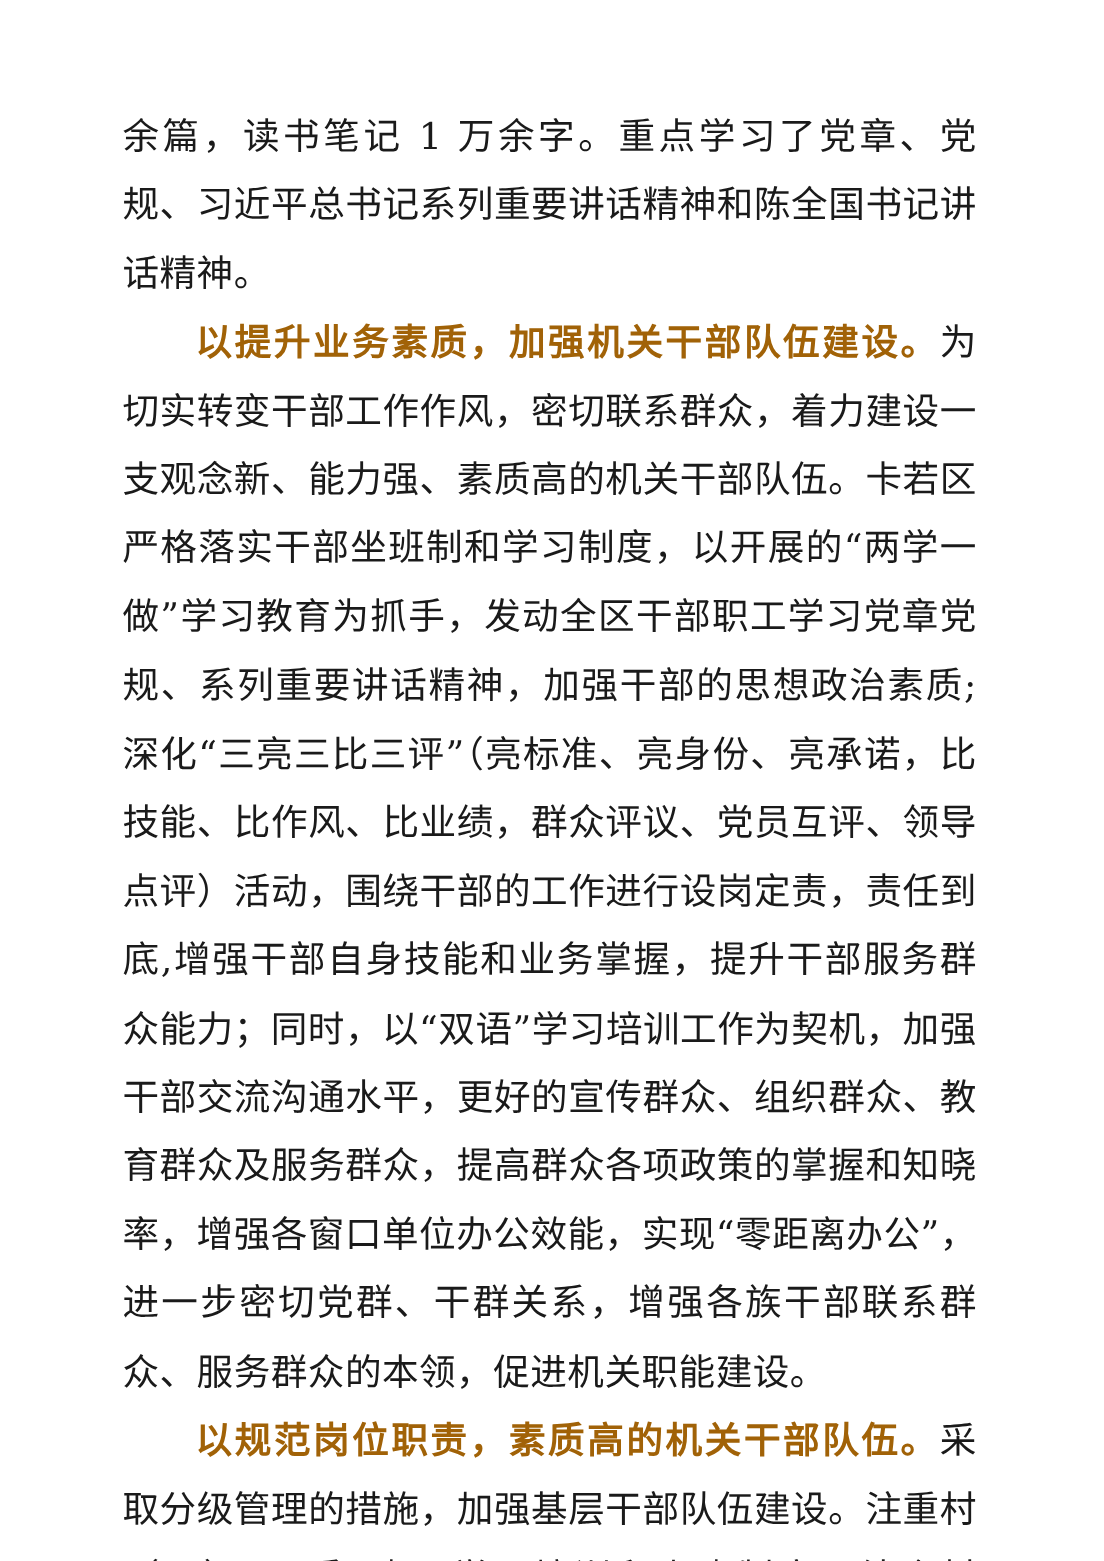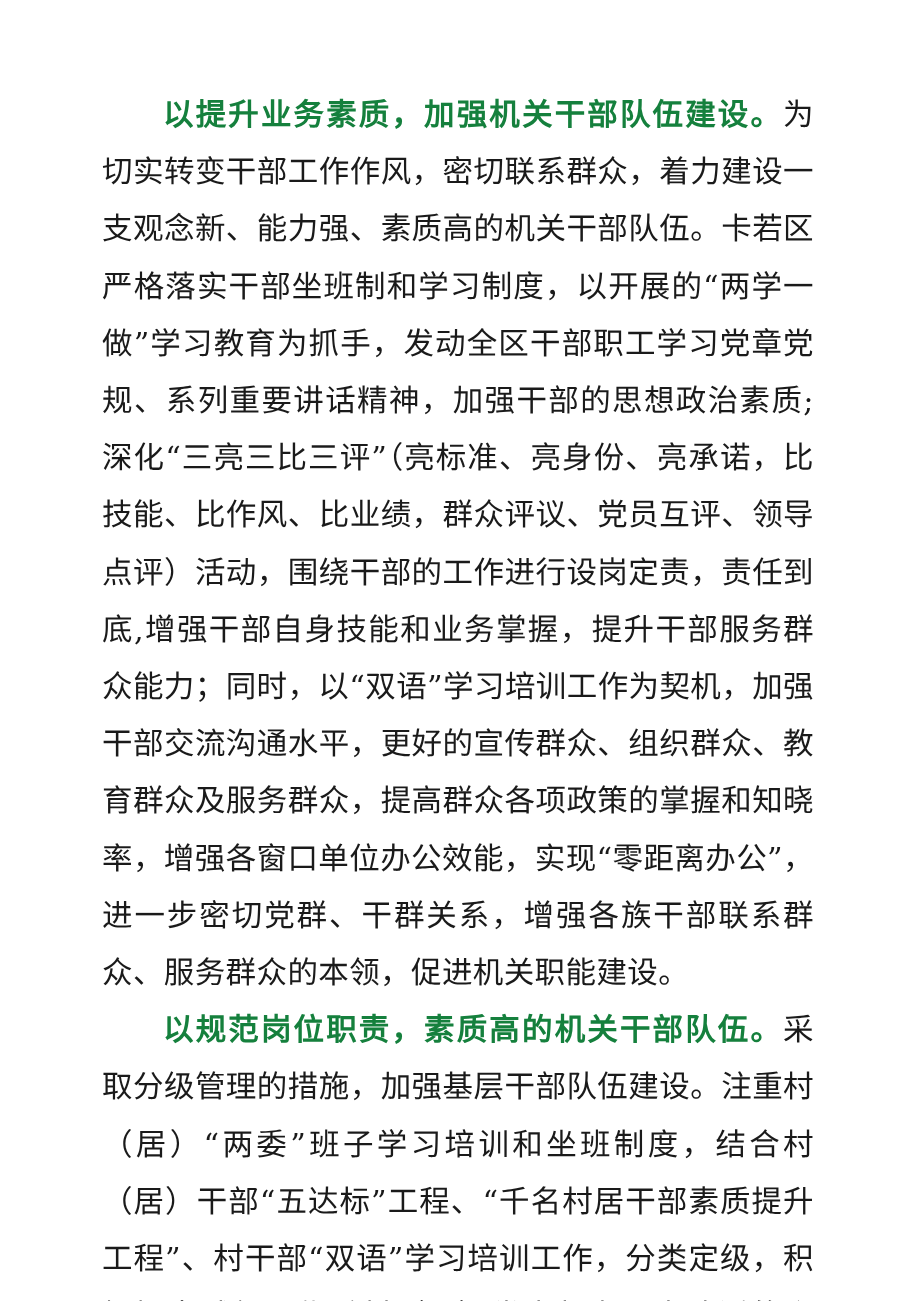--- a/index.html
+++ b/index.html
@@ -39,32 +39,35 @@
   }
   .para + .para {
     margin-top: 0;
   }
   .para.indent {
     text-indent: 2em;
   }
   .lead {
     font-weight: 700;
     letter-spacing: 0.8px;
-    color: #15803d;
+    color: #a16207;
   }
   .body-run {
     font-weight: 400;
   }
 </style>
 </head>
 <body>
 
 <div class="page">
   <div class="text-column">
 
+    <p class="para">
+      <span class="body-run">余篇，读书笔记 1 万余字。重点学习了党章、党规、习近平总书记系列重要讲话精神和陈全国书记讲话精神。</span>
+    </p>
 
     <p class="para indent">
       <span class="lead">以提升业务素质，加强机关干部队伍建设。</span><span class="body-run">为切实转变干部工作作风，密切联系群众，着力建设一支观念新、能力强、素质高的机关干部队伍。卡若区严格落实干部坐班制和学习制度，以开展的“两学一做”学习教育为抓手，发动全区干部职工学习党章党规、系列重要讲话精神，加强干部的思想政治素质; 深化“三亮三比三评”（亮标准、亮身份、亮承诺，比技能、比作风、比业绩，群众评议、党员互评、领导点评）活动，围绕干部的工作进行设岗定责，责任到底,增强干部自身技能和业务掌握，提升干部服务群众能力；同时，以“双语”学习培训工作为契机，加强干部交流沟通水平，更好的宣传群众、组织群众、教育群众及服务群众，提高群众各项政策的掌握和知晓率，增强各窗口单位办公效能，实现“零距离办公”，进一步密切党群、干群关系，增强各族干部联系群众、服务群众的本领，促进机关职能建设。</span>
     </p>
 
     <p class="para indent">
       <span class="lead">以规范岗位职责，素质高的机关干部队伍。</span><span class="body-run">采取分级管理的措施，加强基层干部队伍建设。注重村（居）“两委”班子学习培训和坐班制度，结合村（居）干部“五达标”工程、“千名村居干部素质提升工程”、村干部“双语”学习培训工作，分类定级，积极探索试行从优秀村（居）党支部书记中选派的乡（镇）公务员异地交流任职。每年分 3 批把薄弱的村党支部书记、村委会主任选派到和谐稳定、发展较好的村（居）跟班学习 3 个月，并给予一定的误工补贴，着力打造一支善抓稳定、善谋发展、善带民富的带头人队伍；管好用好选派支部书记，充分发挥选派支部书记和驻村工作队“八大员作用”，建立乡镇干部岗位轮换制度，优化人员配置，转变工作作风，提高办事效率，全面培养和锻炼干部。同时，按照“一职一备”的要求，扎实开展好“三个</span>
     </p>
 
   </div>

